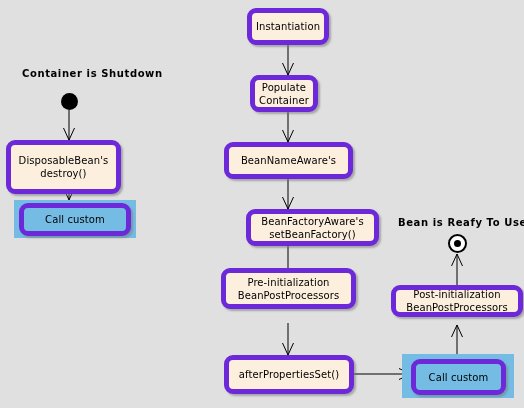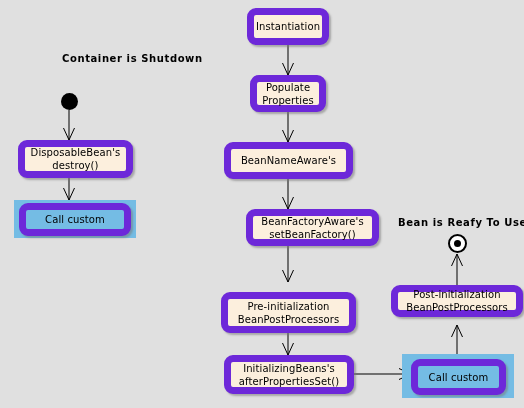--- a/index.html
+++ b/index.html
@@ -25,21 +25,21 @@
     top: 0;
     width: 524px;
     height: 408px;
     pointer-events: none;
   }
   
   .node {
     position: absolute;
     box-sizing: border-box;
     background: #fcefdd;
-    border: 7px solid #6d28d9;
+    border: 5px solid #6d28d9;
     border-radius: 9px;
     display: flex;
     align-items: center;
     justify-content: center;
     text-align: center;
     font-size: 10px;
     line-height: 13px;
     color: #000000;
     letter-spacing: 0.1px;
     box-shadow: 2px 2px 2px rgba(120,120,120,0.55);
@@ -131,74 +131,73 @@
       <path d="M 399 368.5 L 411 374 L 399 379.5"></path>
 
       <line x1="457" y1="359" x2="457" y2="325"></line>
       <path d="M 451.5 337 L 457 325 L 462.5 337"></path>
 
       <line x1="457" y1="288" x2="457" y2="254"></line>
       <path d="M 451.5 266 L 457 254 L 462.5 266"></path>
     </g>
   </svg>
 
-  <div class="label" style="left:22px; top:53px;margin-left:40px;">Container is Shutdown</div>
+  <div class="label" style="left:22px; top:68px;">Container is Shutdown</div>
 
   <div class="initial-node" style="left:61px; top:93px;"></div>
 
-  <div class="node" style="left:18px; top:140px; width:115px; height:38px;">
+  <div class="node" style="left:6px; top:140px; width:115px; height:54px;">
     <span>
       <span>DisposableBean's</span>
       <span>destroy()</span>
     </span>
   </div>
 
   <div class="highlight" style="left:14px; top:200px; width:122px; height:38px;"></div>
   <div class="node" style="left:19px; top:203px; width:112px; height:33px; background:#74bce4;">
     <span>
       <span>Call custom</span>
     </span>
   </div>
 
   <div class="node" style="left:247px; top:8px; width:82px; height:37px;">
     <span>
       <span>Instantiation</span>
     </span>
   </div>
 
-  <div class="node" style="left:250px; top:75px; width:76px; height:37px;text-align:center;">
+  <div class="node" style="left:250px; top:75px; width:68px; height:37px;text-align:center;">
     <span>
       <span>Populate</span>
-      <span>Properties</span>
+      <span>Container</span>
     </span>
   </div>
 
   <div class="node" style="left:224px; top:142px; width:129px; height:37px;text-align:right;">
     <span>
       <span>BeanNameAware's</span>
     </span>
   </div>
 
   <div class="node" style="left:222px; top:209px; width:133px; height:37px;margin-left:24px;">
     <span>
       <span>BeanFactoryAware's</span>
       <span>setBeanFactory()</span>
     </span>
   </div>
 
-  <div class="node" style="left:221px; top:292px; width:135px; height:41px;">
+  <div class="node" style="left:221px; top:268px; width:135px; height:41px;">
     <span>
       <span>Pre-initialization</span>
       <span>BeanPostProcessors</span>
     </span>
   </div>
 
   <div class="node" style="left:224px; top:355px; width:130px; height:39px;">
     <span>
-      <span>InitializingBeans's</span>
       <span>afterPropertiesSet()</span>
     </span>
   </div>
 
   <div class="label" style="left:398px; top:217px;">Bean is Reafy To Use</div>
 
   <div class="final-node" style="left:448px; top:234px;"></div>
 
   <div class="node" style="left:391px; top:285px; width:132px; height:32px;">
     <span>

